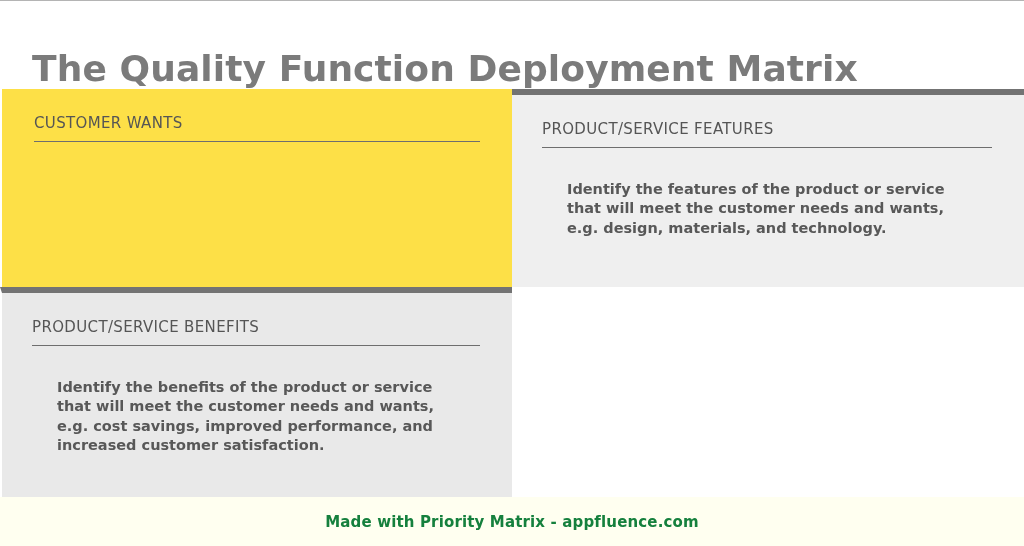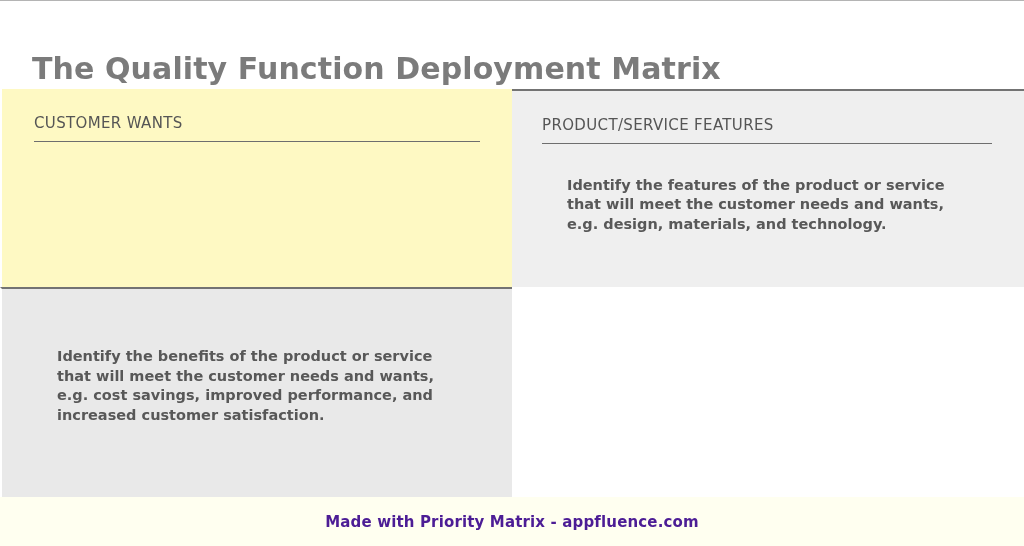--- a/index.html
+++ b/index.html
@@ -30,21 +30,21 @@
   .header {
     height: 88px;
     flex: 0 0 88px;
     background: #ffffff;
     display: flex;
     align-items: center;
     padding-left: 32px;
     box-sizing: border-box;
   }
   .header-title {
-    font-size: 30px;
+    font-size: 36px;
     font-weight: bold;
     color: #7b7b7b;
     letter-spacing: 0.1px;
     line-height: 1.1;
     white-space: nowrap;
     margin-top: 47px;
   }
 
   
   .matrix {
@@ -55,27 +55,27 @@
     background: #ffffff;
   }
 
   .quad {
     position: relative;
     box-sizing: border-box;
     padding: 26px 32px 0 32px;
     overflow: hidden;
   }
   .quad-q1 { background: #f9f9f9; }
-  .quad-q2 { background: #fef9c3; }
+  .quad-q2 { background: #fde047; }
   .quad-q3 { background: #efefef; }
   .quad-q4 { background: #e9e9e9; }
 
   
   .quad-q2, .quad-q4 { border-left: 2px solid #ffffff; }
-  .quad-q3, .quad-q4 { border-top: 2px solid #737373; padding-left: 30px; }
+  .quad-q3, .quad-q4 { border-top: 6px solid #737373; padding-left: 30px; }
 
   .quad-title {
     font-size: 15px;
     font-weight: normal;
     color: #555555;
     letter-spacing: 0.35px;
     line-height: 1.1;
     padding-bottom: 9px;
     border-bottom: 1px solid #6e6e6e;
     margin: 0;
@@ -99,21 +99,21 @@
     flex: 0 0 49px;
     height: 49px;
     background: #fffff0;
     display: flex;
     align-items: center;
     justify-content: center;
   }
   .footer-text {
     font-size: 15px;
     font-weight: bold;
-    color: #4c1d95;
+    color: #15803d;
     letter-spacing: 0.15px;
     white-space: nowrap;
   }
 </style>
 </head>
 <body>
 
 <div class="page">
 
   <div class="header">
@@ -126,20 +126,21 @@
     <div class="quad quad-q2">
       <div class="quad-title">CUSTOMER WANTS</div>
     </div>
 
     <div class="quad quad-q3">
       <div class="quad-title">PRODUCT/SERVICE FEATURES</div>
       <p class="quad-body">Identify the features of the product or service that will meet the customer needs and wants, e.g. design, materials, and technology.</p>
     </div>
 
     <div class="quad quad-q4">
+      <div class="quad-title">PRODUCT/SERVICE BENEFITS</div>
       <p class="quad-body">Identify the benefits of the product or service that will meet the customer needs and wants, e.g. cost savings, improved performance, and increased customer satisfaction.</p>
     </div>
 
   </div>
 
   <div class="footer">
     <div class="footer-text">Made with Priority Matrix - appfluence.com</div>
   </div>
 
 </div>

